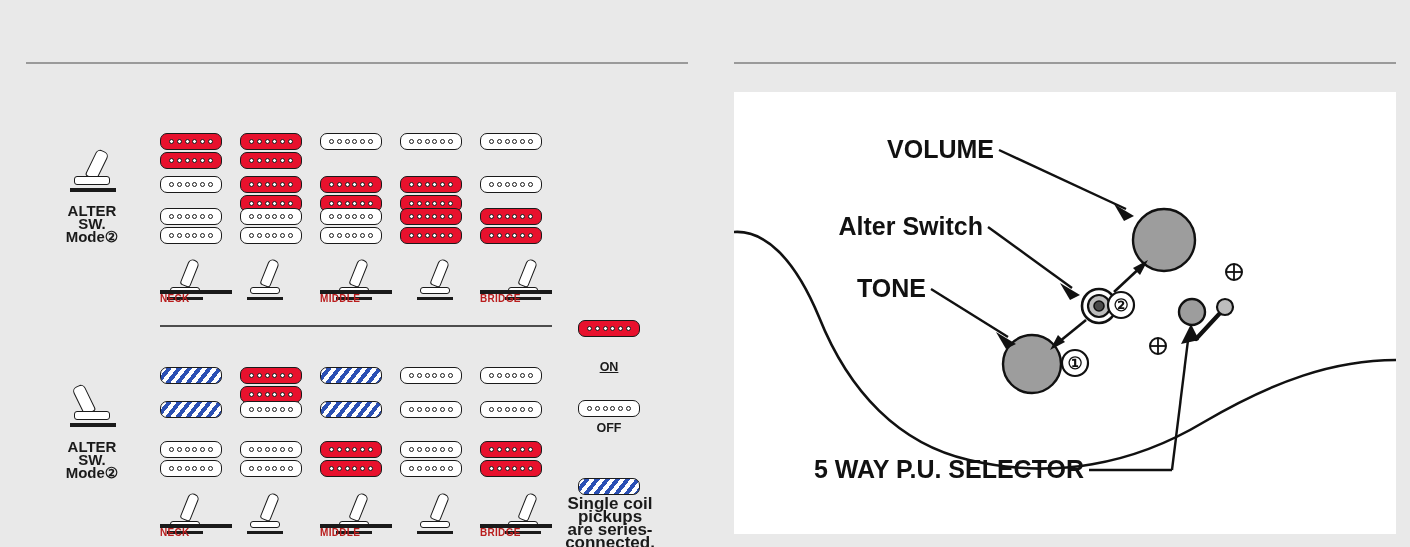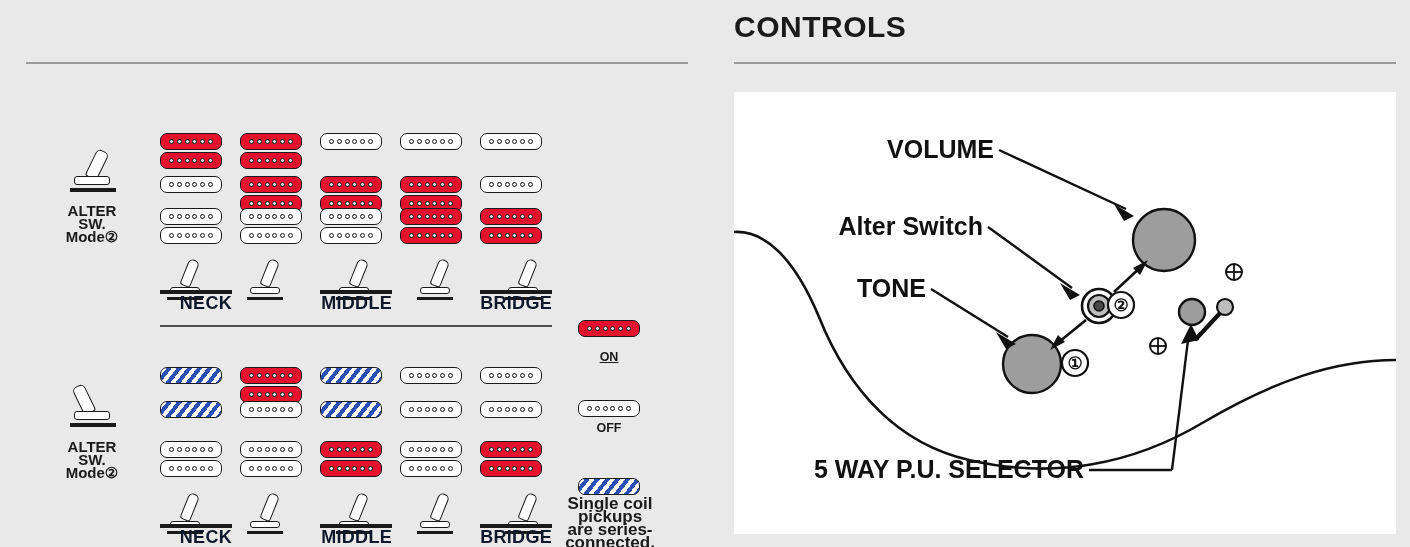--- a/index.html
+++ b/index.html
@@ -142,24 +142,24 @@
   }
   .toggle-big .plate {
     position: absolute;
     left: 0; bottom: 2px;
     width: 46px; height: 4px;
     background: #1a1a1a;
   }
 
   .pos-label {
     position: absolute;
-    font-size: 18px;
+    font-size: 10px;
     font-weight: bold;
-    color: #0f172a;
-    text-align: right;
+    color: #b91c1c;
+    text-align: left;
     letter-spacing: 0.3px;
   }
   .mode-label {
     position: absolute;
     font-size: 15px;
     font-weight: bold;
     color: #1a1a1a;
     text-align: center;
     line-height: 13px;
     width: 78px;
@@ -798,21 +798,21 @@
             <span class="dot"></span>
             <span class="dot"></span>
             <span class="dot"></span>
             <span class="dot"></span>
             <span class="dot"></span>
             <span class="dot"></span>
           </div>
         </div>
       </div>
     </div>
-  <div class="legend-label" style="left:578px; top:350px; width:62px;text-decoration:underline;">ON</div>
+  <div class="legend-label" style="left:578px; top:360px; width:62px;text-decoration:underline;">ON</div>
 
   <div id="legend-off" style="position:absolute; left:578px; top:400px;">
       <div class="hum-wrap">
         <div class="pu pu-single plain">
           <div class="dots">
             <span class="dot"></span>
             <span class="dot"></span>
             <span class="dot"></span>
             <span class="dot"></span>
             <span class="dot"></span>
@@ -828,21 +828,20 @@
         <div class="pu pu-single blue"></div>
       </div>
     </div>
   <div class="legend-note" style="left:545px; top:497px;">
     <div>Single coil pickups</div>
     <div>are series-connected.</div>
   </div>
 </div>
 
 <div class="panel" id="right-panel">
-  <div class="section-title" id="right-title">CONTROLS</div>
   <div class="rule" id="right-rule"></div>
 
   <div id="controls-box">
     <svg width="662" height="442" viewBox="0 0 662 442" xmlns="http://www.w3.org/2000/svg">
 
       <path d="M 0 140 C 30 138 60 165 85 225 C 115 300 165 352 235 368 C 320 388 400 372 470 330 C 540 289 600 268 662 268" fill="none" stroke="#111111" stroke-width="2.6"></path>
 
       <circle cx="430" cy="148" r="31" fill="#9d9d9d" stroke="#111111" stroke-width="2.4"></circle>
 
       <circle cx="298" cy="272" r="29" fill="#9d9d9d" stroke="#111111" stroke-width="2.4"></circle>

